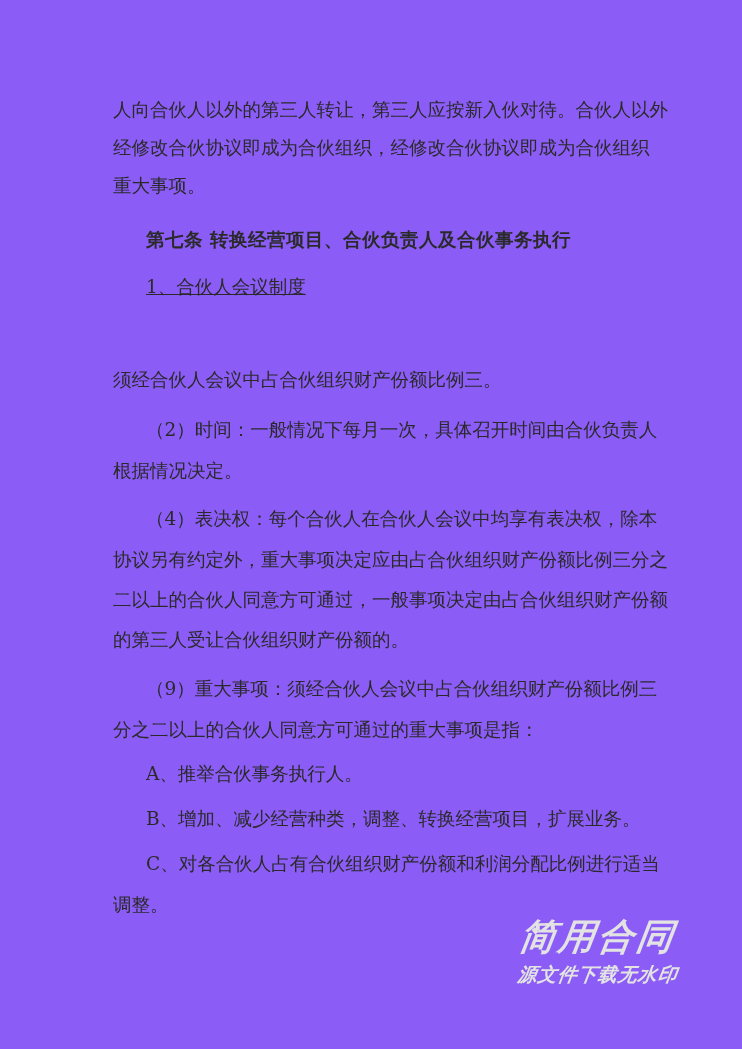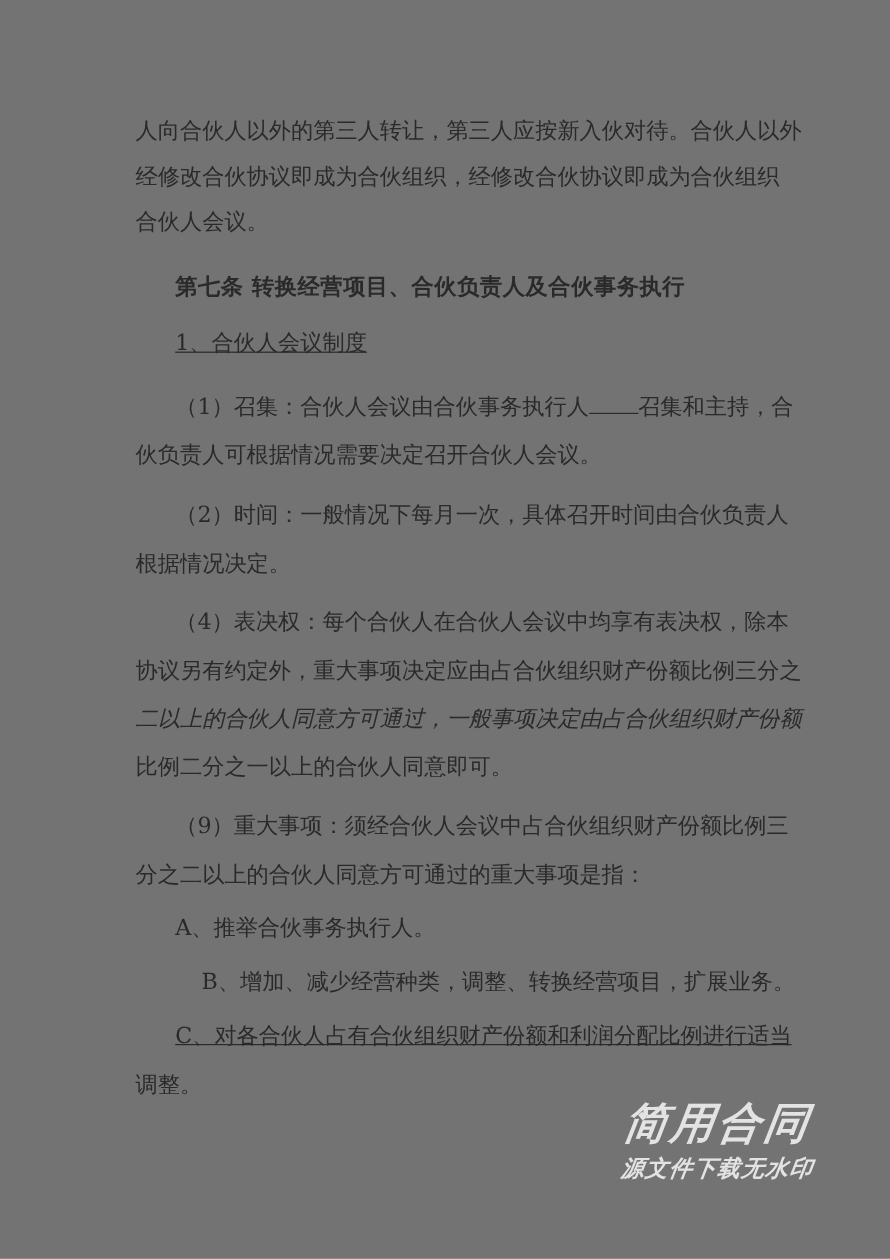--- a/index.html
+++ b/index.html
@@ -13,21 +13,21 @@
     position: relative;
     overflow: hidden;
     font-family: "DejaVu Serif", "Liberation Serif", serif;
     color: #2a2a2a;
   }
   .page {
     position: absolute;
     left: 0; top: 0;
     width: 742px;
     height: 1049px;
-    background: #737373;
+    background: #8b5cf6;
   }
   .line {
     position: absolute;
     left: 113px;
     width: 515px;
     font-size: 18.5px;
     line-height: 22px;
     height: 22px;
     white-space: nowrap;
     text-align: justify;
@@ -78,39 +78,36 @@
     transform: skewX(-8deg);
   }
 </style>
 </head>
 <body>
 
 <div class="page">
   <div id="lines-container">
       <div class="line" style="top: 99px;">人向合伙人以外的第三人转让，第三人应按新入伙对待。合伙人以外</div>
       <div class="line" style="top: 137px;">经修改合伙协议即成为合伙组织，经修改合伙协议即成为合伙组织</div>
-      <div class="line short" style="top: 175px;">合伙人会议。</div>
+      <div class="line short" style="top: 175px;">重大事项。</div>
       <div class="line indent short heading" style="top: 229px;">第七条  转换经营项目、合伙负责人及合伙事务执行</div>
       <div class="line indent short" style="top: 276px; text-decoration: underline;">1、合伙人会议制度</div>
-      <div class="line short" style="top: 369px;">伙负责人可根据情况需要决定召开合伙人会议。</div>
+      <div class="line short" style="top: 369px;">须经合伙人会议中占合伙组织财产份额比例三。</div>
       <div class="line indent" style="top: 419px;">（2）时间：一般情况下每月一次，具体召开时间由合伙负责人</div>
       <div class="line short" style="top: 460px;">根据情况决定。</div>
       <div class="line indent" style="top: 508px;">（4）表决权：每个合伙人在合伙人会议中均享有表决权，除本</div>
       <div class="line" style="top: 549px;">协议另有约定外，重大事项决定应由占合伙组织财产份额比例三分之</div>
-      <div class="line" style="top: 589px; font-style: italic;">二以上的合伙人同意方可通过，一般事项决定由占合伙组织财产份额</div>
-      <div class="line short" style="top: 629px;">比例二分之一以上的合伙人同意即可。</div>
+      <div class="line" style="top: 589px;">二以上的合伙人同意方可通过，一般事项决定由占合伙组织财产份额</div>
+      <div class="line short" style="top: 629px;">的第三人受让合伙组织财产份额的。</div>
       <div class="line indent" style="top: 678px;">（9）重大事项：须经合伙人会议中占合伙组织财产份额比例三</div>
       <div class="line short" style="top: 719px;">分之二以上的合伙人同意方可通过的重大事项是指：</div>
       <div class="line indent short" style="top: 763px;">A、推举合伙事务执行人。</div>
-      <div class="line indent short" style="top: 808px; margin-left: 22px;">B、增加、减少经营种类，调整、转换经营项目，扩展业务。</div>
-      <div class="line indent" style="top: 853px; text-decoration: underline;">C、对各合伙人占有合伙组织财产份额和利润分配比例进行适当</div>
+      <div class="line indent short" style="top: 808px;">B、增加、减少经营种类，调整、转换经营项目，扩展业务。</div>
+      <div class="line indent" style="top: 853px;">C、对各合伙人占有合伙组织财产份额和利润分配比例进行适当</div>
       <div class="line short" style="top: 894px;">调整。</div>
     </div>
 
-  <div class="line indent" id="item1-line1" style="top:329px; text-align-last: justify;">
-    <span>（1）召集：合伙人会议由合伙事务执行人</span><span class="blank"></span><span>召集和主持，合</span>
-  </div>
 
   <div class="watermark">
     <div class="wm-title">简用合同</div>
     <div class="wm-sub">源文件下载无水印</div>
   </div>
 </div>
 
 </body></html>

